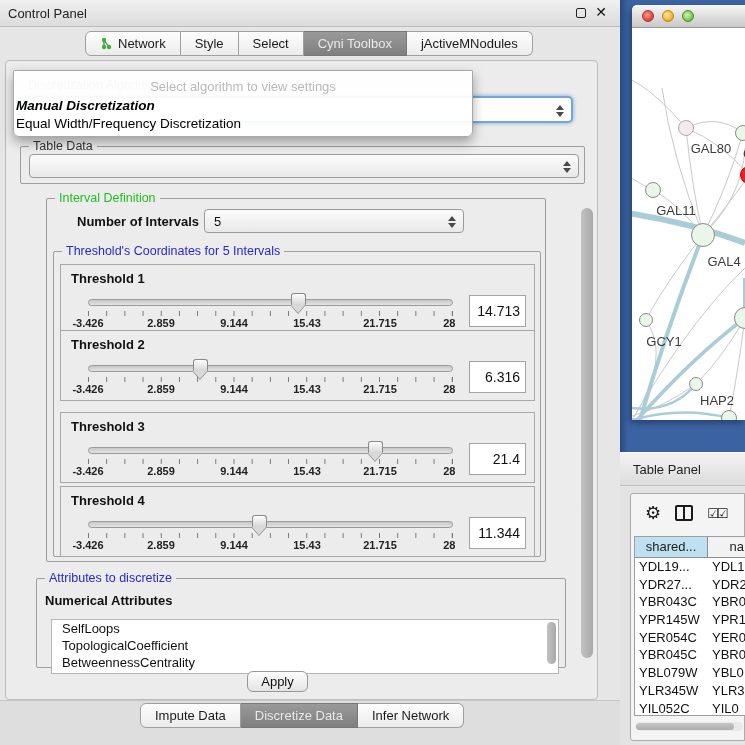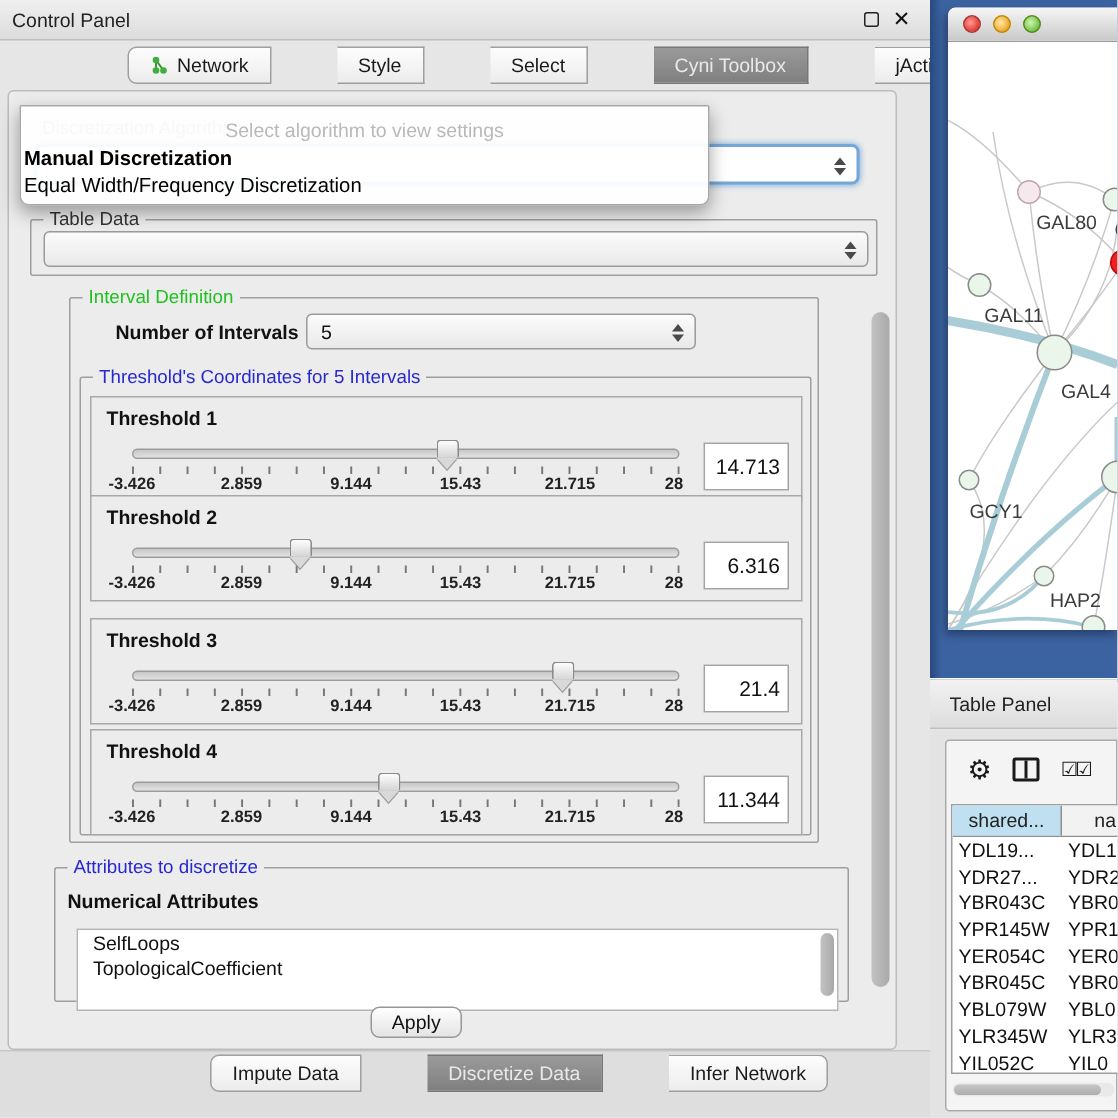--- a/index.html
+++ b/index.html
@@ -8,21 +8,21 @@
   .abs { position:absolute; }
 
   
   #control-panel { left:0; top:0; width:620px; height:745px; background:#e6e6e6; }
   #cp-titlebar { left:0; top:0; width:620px; height:27px; background:linear-gradient(#f0f0f0,#dcdcdc); border-bottom:1px solid #bdbdbd; }
   #cp-title { left:8px; top:6px; font-size:13px; color:#222; }
   .win-ctl { top:6px; width:14px; height:14px; font-size:12px; color:#111; text-align:center; line-height:14px; }
   #float-box { right:34px; top:8px; width:10px; height:10px; border:1.5px solid #222; border-radius:2px; }
   #close-x { right:12px; top:5px; font-size:14px; font-weight:bold; }
 
-  .tabrow { display:flex;gap:44px; }
+  .tabrow { display:flex; }
   #top-tabs { left:85px; top:31px; height:25px; }
   #bottom-tabs { left:140px; top:703px; height:25px; }
   .tab { height:25px; line-height:24px; padding:0 14px; font-size:13px; color:#1a1a1a;
          background:linear-gradient(#fdfdfd,#ececec); border:1px solid #9f9f9f; border-left:none;
          display:flex; align-items:center; gap:5px; white-space:nowrap; }
   .tab:first-child { border-left:1px solid #9f9f9f; border-radius:6px 0 0 6px; }
   .tab:last-child { border-radius:0 6px 6px 0; }
   .tab.active { background:linear-gradient(#9a9a9a,#7f7f7f); color:#e9e9e9; border-color:#777; }
   .net-icon { width:13px; height:13px; display:inline-block; }
 
@@ -44,21 +44,21 @@
   .tri-dn { width:0; height:0; border-left:4px solid transparent; border-right:4px solid transparent; border-top:5px solid #4a4a4a; }
 
   
   #algo-combo { left:23px; top:96px; width:550px; height:27px; background:#fff; border:2px solid #74a7d8; box-shadow:0 0 4px #74a7d8; border-radius:5px; }
 
   
   #algo-popup { left:13px; top:70px; width:460px; height:67px; background:rgba(255,255,255,0.94);
                 border:1px solid #a8a8a8; border-radius:1px 1px 6px 6px; box-shadow:0 5px 12px rgba(0,0,0,0.35); z-index:40; }
   #algo-placeholder { width:100%; text-align:center; top:8px; font-size:13px; color:#b9b9b9; }
   .algo-item { left:2px; width:99%; font-size:13.5px; color:#000; padding-left:0; }
-  #algo-item-0 { top:27px; font-weight:bold; }
+  #algo-item-0 { top:27px; font-weight:bold;font-style:italic; }
   #algo-item-1 { top:45px; }
 
   #ghost-label { left:28px; top:78px; font-size:12.5px; color:#8a8a8a; z-index:1; }
 
   
   .vthumb { position:absolute; background:linear-gradient(to right,#c2c2c2,#a9a9a9); border-radius:6px; }
   .hthumb { position:absolute; background:linear-gradient(#c6c6c6,#adadad); border-radius:5px; }
 
   
   .tpanel { position:absolute; left:58px; width:475px; height:71px; border:1px solid #a8a8a8; background:#ececec; }
@@ -268,20 +268,21 @@
       </div>
     </div>
   </div>
 
   <div class="group" style="left:36px; top:578px; width:530px; height:90px;">
     <div class="group-title gt-blue">Attributes to discretize</div>
     <div class="abs" style="left:8px; top:14px; font-size:13px; font-weight:bold; color:#111;">Numerical Attributes</div>
     <div id="attr-list" class="abs">
       <div class="attr-item">SelfLoops</div>
       <div class="attr-item">TopologicalCoefficient</div>
+      <div class="attr-item">BetweennessCentrality</div>
       <div class="vthumb" style="right:2px; top:2px; width:9px; height:42px;"></div>
     </div>
   </div>
 
   <div class="vthumb" style="left:581px; top:208px; width:12px; height:450px;"></div>
 
   <div id="apply-btn" class="abs">Apply</div>
 
   <div id="bottom-strip" class="abs"></div>
   <div id="bottom-tabs" class="abs tabrow">

